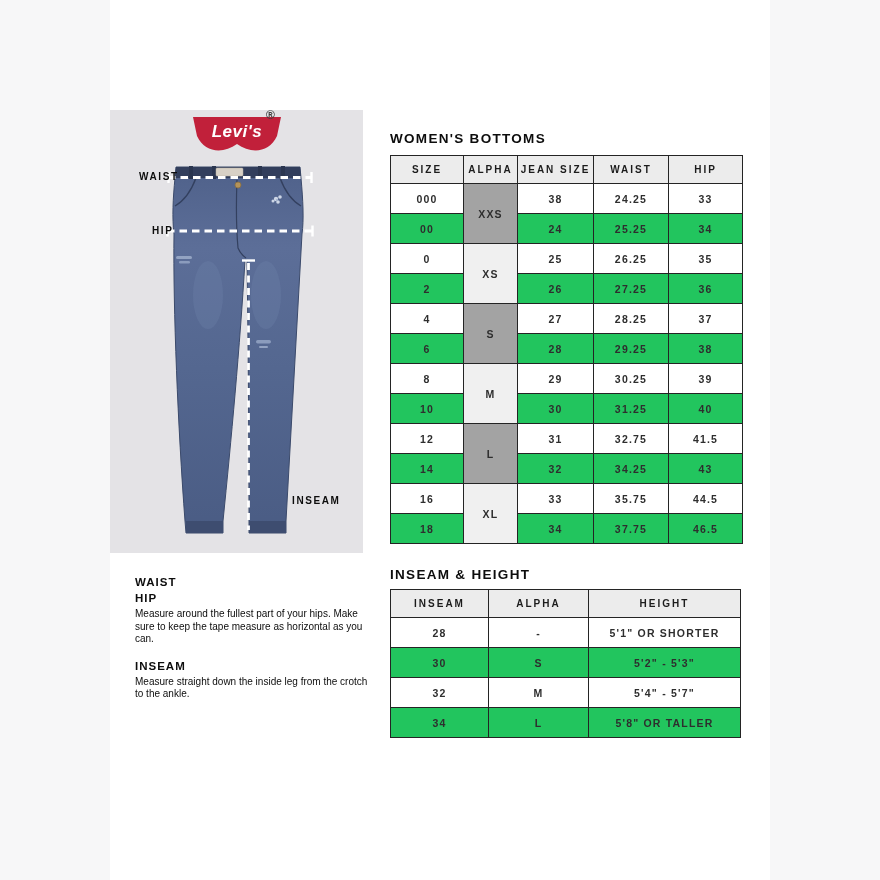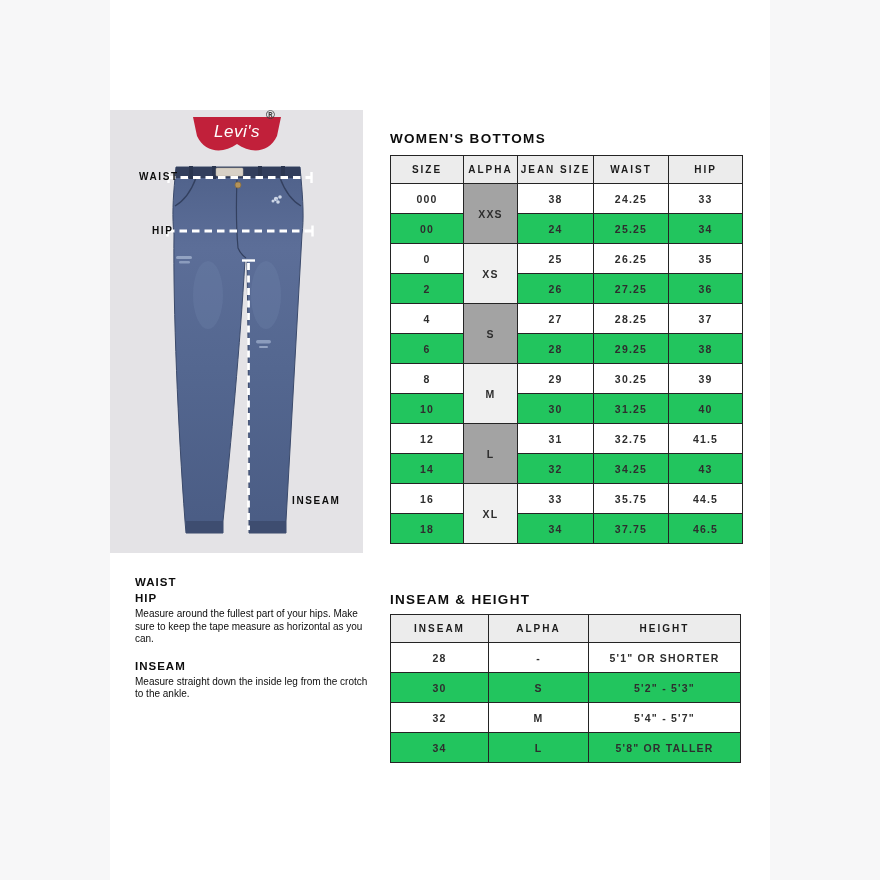--- a/index.html
+++ b/index.html
@@ -20,21 +20,21 @@
   .jeans-panel {
     position:absolute; left:110px; top:110px; width:253px; height:443px;
     background:#e4e3e6;
   }
   .jeans-svg { position:absolute; left:0; top:0; width:253px; height:443px; }
 
   .logo { position:absolute; left:83px; top:3px; width:88px; height:42px; }
   .logo svg { position:absolute; left:0; top:4px; }
   .logo-text {
     position:absolute; left:0; top:9px; width:88px; text-align:center;
-    color:#ffffff; font-weight:normal; font-style:italic;
+    color:#ffffff; font-weight:bold; font-style:italic;
     font-size:17px; letter-spacing:0.5px;
   }
   .reg-mark {
     position:absolute; left:73px; top:-5px;
     font-size:12px; font-weight:bold; color:#3c3c3c;
   }
 
   .diagram-label {
     position:absolute; font-size:10px; font-weight:bold;
     letter-spacing:1.6px; color:#0d0d0d; white-space:nowrap;
@@ -42,21 +42,21 @@
   .label-waist  { left:29px;  top:61px;  }
   .label-hip    { left:42px;  top:115px; }
   .label-inseam { left:182px; top:385px; }
 
   
   .section-title {
     font-size:13.5px; font-weight:bold; letter-spacing:1.3px;
     color:#0d0d0d; line-height:16px; margin:0 0 8px 0; white-space:nowrap;
   }
   .bottoms-section { position:absolute; left:390px; top:131px; }
-  .inseam-section  { position:absolute; left:390px; top:592px; }
+  .inseam-section  { position:absolute; left:390px; top:567px; }
   .inseam-section .section-title { margin-bottom:6px; }
 
   
   table.size-table { border-collapse:collapse; table-layout:fixed; background:#fff; }
   .size-table th, .size-table td {
     border:1px solid #242424; text-align:center; vertical-align:middle;
     font-weight:bold; padding:0;
   }
   .size-table th {
     height:28px; background:#ececec; font-size:10px;

